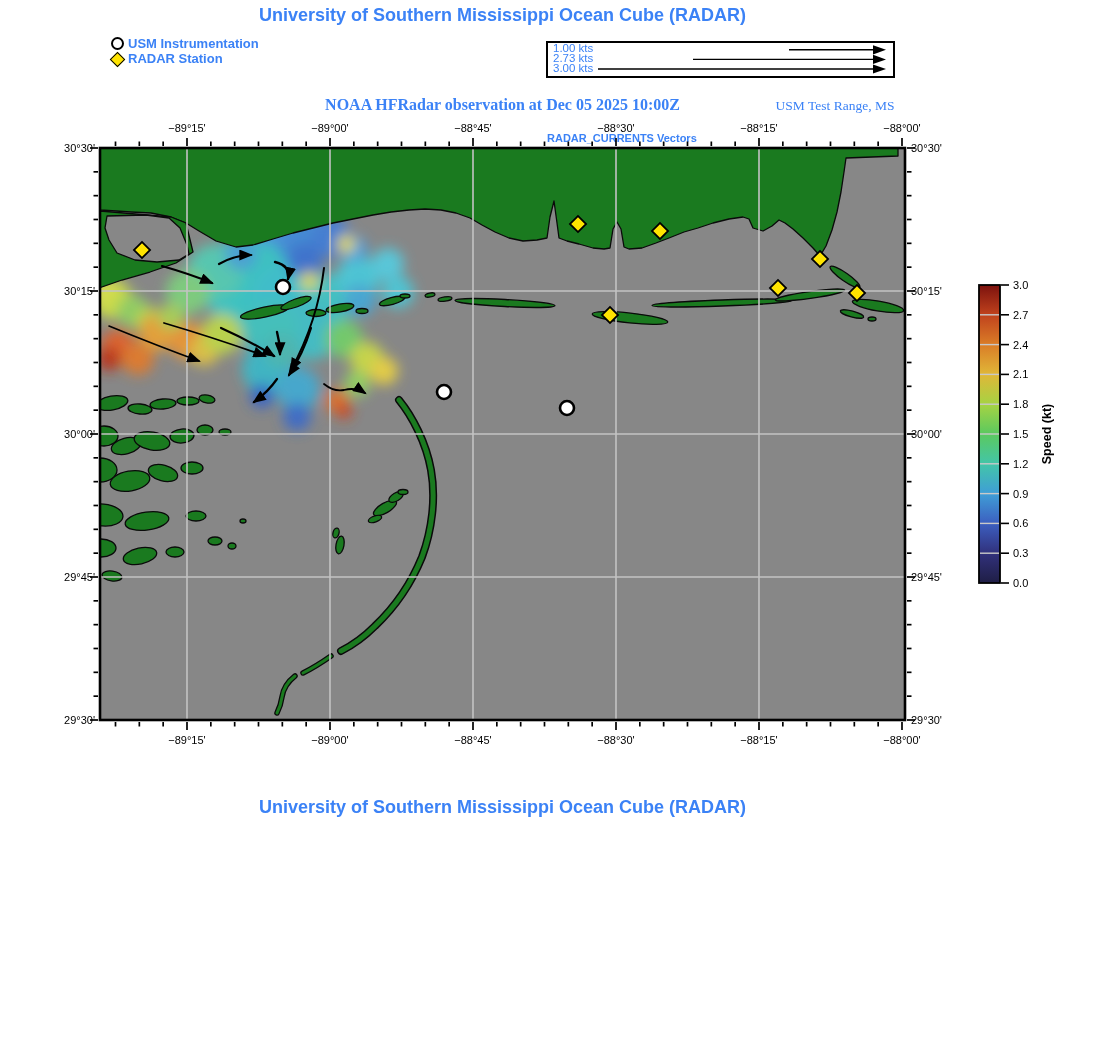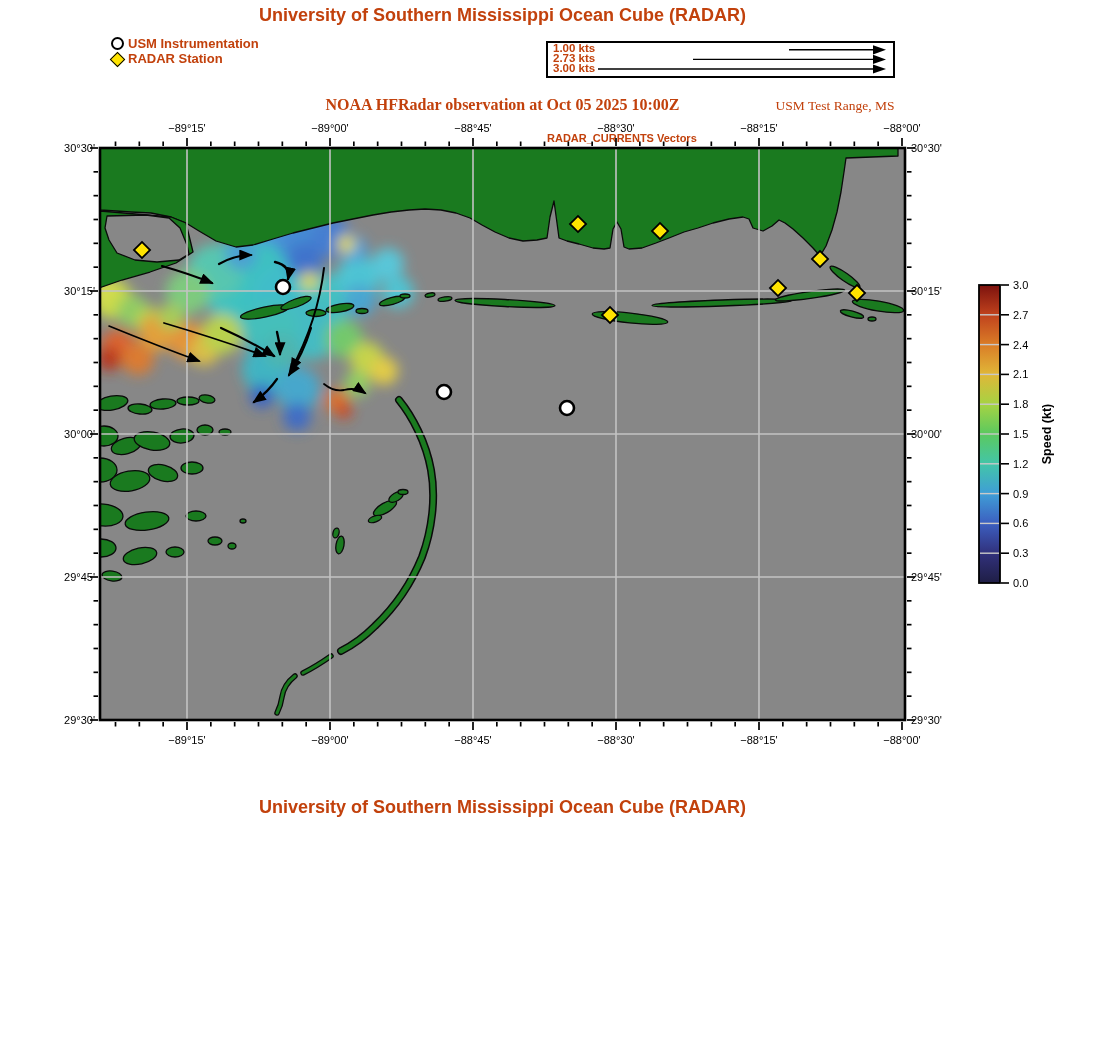--- a/index.html
+++ b/index.html
@@ -1,29 +1,29 @@
 <!DOCTYPE html>
 <html><head>
 <meta charset="utf-8">
 <style>
   html,body{margin:0;padding:0;background:#ffffff;}
   #fig{position:relative;width:1100px;height:1050px;background:#ffffff;overflow:hidden;
-       font-family:"Liberation Sans", sans-serif;color:#c2410c;}
+       font-family:"Liberation Sans", sans-serif;color:#3b82f6;}
   .abs{position:absolute;text-align:center;}
   #title-top{left:0;top:5px;width:1005px;text-align:center;font-size:18px;font-weight:bold;}
   #title-bottom{left:0;top:797px;width:1005px;text-align:center;font-size:18px;font-weight:bold;}
   #legend{left:111px;top:36px;}
   .legend-row{display:flex;align-items:center;height:15px;}
   .lg-circle{width:9px;height:9px;border:2.4px solid #000;border-radius:50%;background:#fff;
              margin-right:4px;flex:none;}
   .lg-diamond{width:9px;height:9px;background:#ffe400;border:1.8px solid #000;transform:rotate(45deg);
               margin:1px 5px 0 1px;flex:none;}
   .lg-label{font-size:13px;font-weight:bold;line-height:15px;white-space:nowrap;}
   #vecbox{left:546px;top:41px;width:345px;height:33px;border:2px solid #000;background:#fff;}
-  #vec-labels{position:absolute;left:5px;top:1px;font-size:11.5px;font-weight:bold;line-height:9.9px;}
+  #vec-labels{position:absolute;left:5px;top:1px;font-size:11.5px;font-weight:normal;line-height:9.9px;}
   #vec-svg{position:absolute;left:0;top:0;}
   #vec-caption{left:547px;top:84px;font-size:11px;font-weight:bold;letter-spacing:0px;margin-top:48px;}
   #subtitle{left:0;top:96px;width:1005px;text-align:center;font-size:16px;font-weight:bold;
             font-family:"Liberation Serif", serif;}
   #range-label{left:705px;top:98px;width:260px;text-align:center;font-size:13.5px;font-weight:normal;
                font-family:"Liberation Serif", serif;}
   #map-svg{position:absolute;left:0;top:0;}
 </style>
 </head>
 <body>
@@ -53,21 +53,21 @@
         <line x1="241" y1="6.8" x2="327" y2="6.8" stroke="#000" stroke-width="1.4"></line>
         <path d="M325,2.2 L338,6.8 L325,11.399999999999999 Z" fill="#000"></path>
         <line x1="145" y1="16.4" x2="327" y2="16.4" stroke="#000" stroke-width="1.4"></line>
         <path d="M325,11.799999999999999 L338,16.4 L325,21 Z" fill="#000"></path>
         <line x1="50" y1="26" x2="327" y2="26" stroke="#000" stroke-width="1.4"></line>
         <path d="M325,21.4 L338,26 L325,30.6 Z" fill="#000"></path>
       </svg>
   </div>
   <div id="vec-caption" class="abs">RADAR_CURRENTS Vectors</div>
 
-  <div id="subtitle" class="abs">NOAA HFRadar observation at Oct 05 2025 10:00Z</div>
+  <div id="subtitle" class="abs">NOAA HFRadar observation at Dec 05 2025 10:00Z</div>
   <div id="range-label" class="abs">USM Test Range, MS</div>
 
   <svg id="map-svg" width="1100" height="770" viewBox="0 0 1100 770">
       <defs>
         <clipPath id="mapclip">
           <rect x="100" y="148" width="805" height="572"></rect>
         </clipPath>
         <filter id="blobblur" x="-40%" y="-40%" width="180%" height="180%">
           <feGaussianBlur stdDeviation="6.5"></feGaussianBlur>
         </filter>

